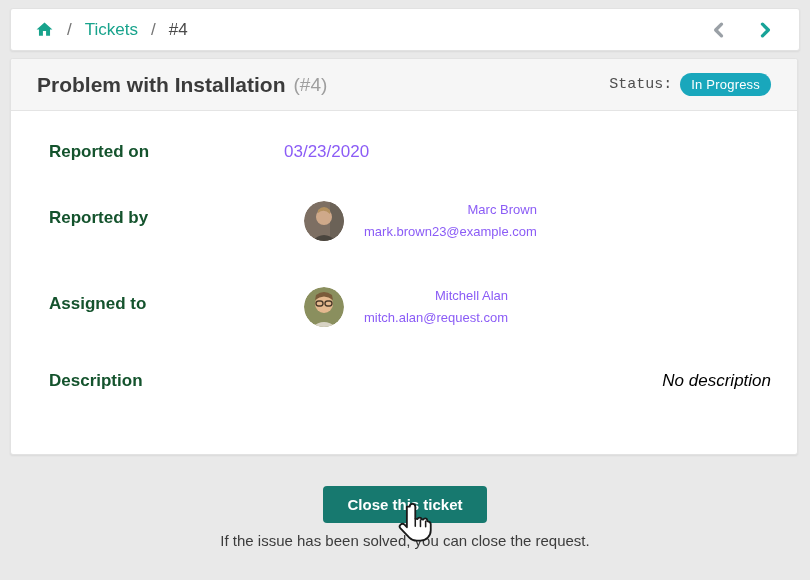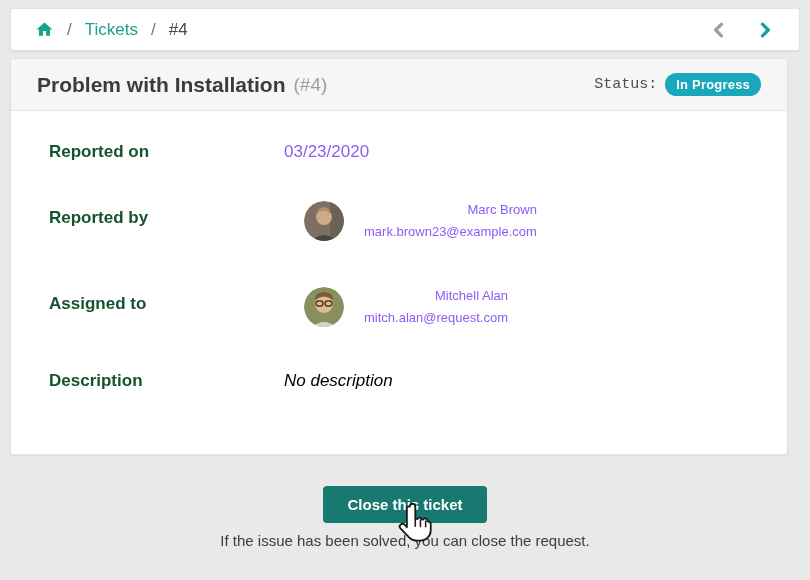--- a/index.html
+++ b/index.html
@@ -30,21 +30,21 @@
   .home-link svg { display: block; }
   .crumb-sep { color: #757575; }
   .crumb-link { color: #18a38c; text-decoration: none; cursor: pointer; }
   .crumb-current { color: #4a4a4a; }
   .nav-arrows { margin-left: auto; display: flex; align-items: center; gap: 26px; padding-right: 6px; }
   .nav-arrow { cursor: pointer; display: flex; align-items: center; }
 
   
   .ticket-card {
     position: absolute;
-    left: 10px; right: 22px; top: 58px;
+    left: 10px; right: 12px; top: 58px;
     height: 397px;
     background: #ffffff;
     border-radius: 3px;
     border: 1px solid #e2e2e2;
     box-shadow: 0 1px 2px rgba(0,0,0,0.07);
     overflow: hidden;
   }
   .card-header {
     height: 52px;
     background: #f6f6f6;
@@ -54,29 +54,29 @@
     padding: 0 26px;
   }
   .ticket-title { font-size: 21px; font-weight: bold; color: #3b3b3b; }
   .ticket-number { font-size: 19px; color: #9e9e9e; font-weight: normal; margin-left: 8px; }
   .status-wrap { margin-left: auto; display: flex; align-items: center; gap: 8px; }
   .status-label { font-size: 15px; color: #4f4f4f; font-family: Liberation Mono, monospace; }
   .status-badge {
     background: #19a7bc;
     color: #ffffff;
     font-size: 13px;
-    font-weight: bold;
+    font-weight: normal;
     padding: 4px 11px;
     border-radius: 12px;
     letter-spacing: .2px;
   }
 
   .card-body { padding: 31px 26px 30px 38px; }
   .detail-row { display: flex; margin-bottom: 37px; }
-  .detail-row:last-child { margin-bottom: 15px; }
+  .detail-row:last-child { margin-bottom: 15px; justify-content: space-between; }
   .detail-label { width: 235px; flex: 0 0 235px; font-size: 17px; font-weight: bold; color: #14532d; }
   .detail-value { font-size: 17px; color: #8b5cf6; }
   .row-person { margin-bottom: 42px; gap: 20px; }
   .row-person .detail-label { padding-top: 9px; }
   .row-description { margin-top: 4px; }
   .person { display: flex; align-items: center; gap: 20px; }
   .avatar {
     width: 40px; height: 40px;
     border-radius: 50%;
     overflow: hidden;

